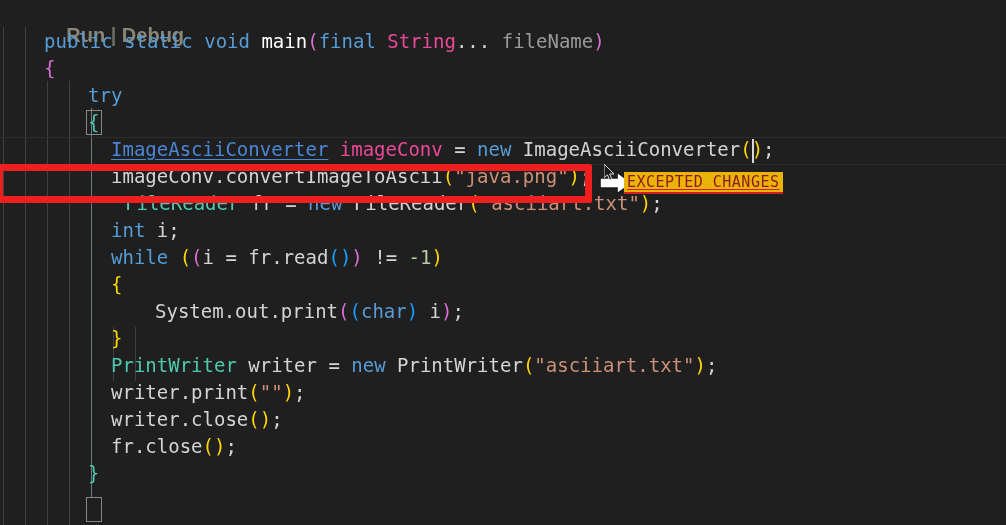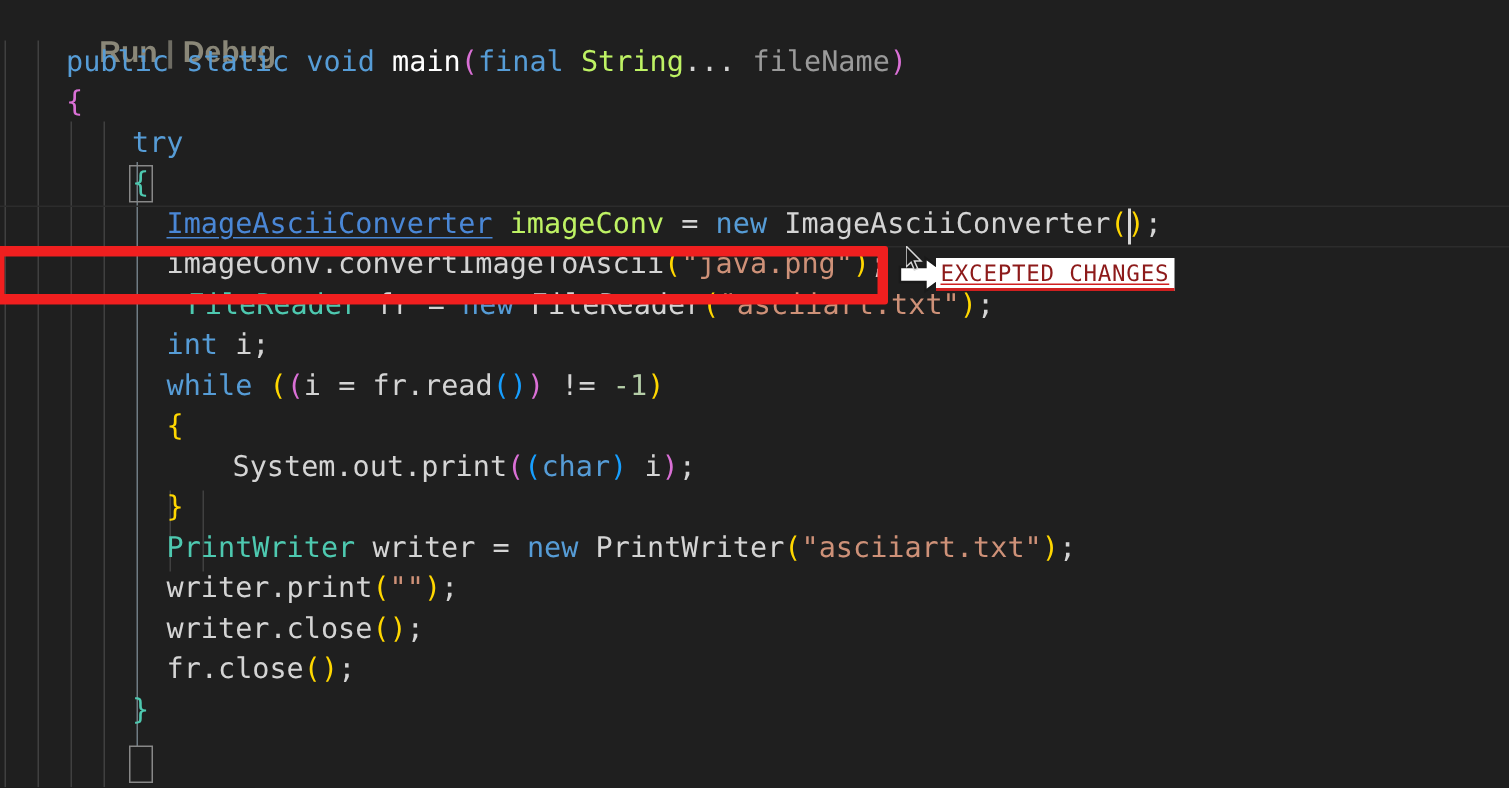--- a/index.html
+++ b/index.html
@@ -49,21 +49,21 @@
     white-space: pre;
     font-weight: bold;
   }
   .codelens .sep { color: #6e6c63; }
   .codelens .lnk { color: #8a8778; cursor: pointer; }
 
   
   .kw   { color: #569cd6; }          
   .typ  { color: #4ec9b0; }          
   .fn   { color: #ffffff; }          
-  .var  { color: #bef264; }          
+  .var  { color: #ec4899; }          
   .pln  { color: #d4d4d4; }
   .str  { color: #ce9178; }          
   .num  { color: #b5cea8; }          
   .prm  { color: #9a9a9a; }          
   .b1   { color: #ffd700; }          
   .b2   { color: #da70d6; }          
   .b3   { color: #179fff; }          
   .link { color: #4a87d6; text-decoration: underline; text-underline-offset: 3px; }
 
   
@@ -97,21 +97,21 @@
     box-sizing: border-box;
     border-radius: 2px;
   }
   .arrow {
     position: absolute;
     width: 34px;
     height: 26px;
   }
   .callout {
     position: absolute;
-    background: #ffffff;
+    background: #eab308;
     color: #8d1a1a;
     font-family: "DejaVu Sans Mono", "Liberation Mono", monospace;
     font-size: 15px;
     line-height: 19px;
     letter-spacing: 0.5px;
     padding: 1px 3px 0 3px;
     border-bottom: 2px solid #cf2020;
     text-decoration: underline;
     text-decoration-color: #cf2020;
     text-underline-offset: 2px;

